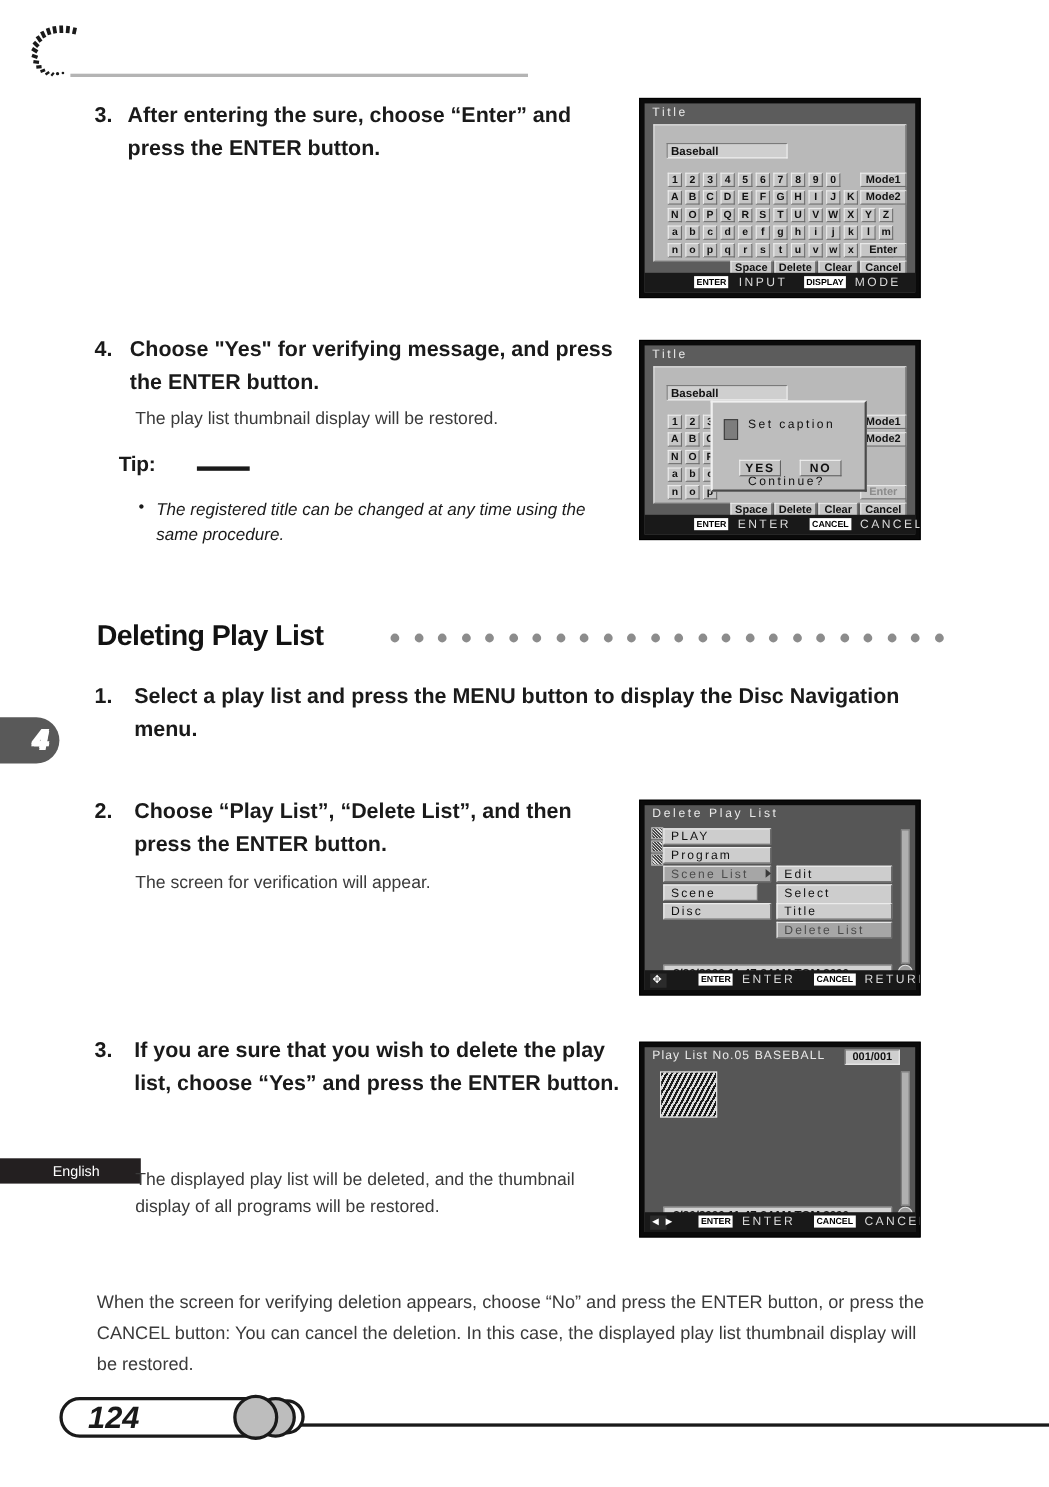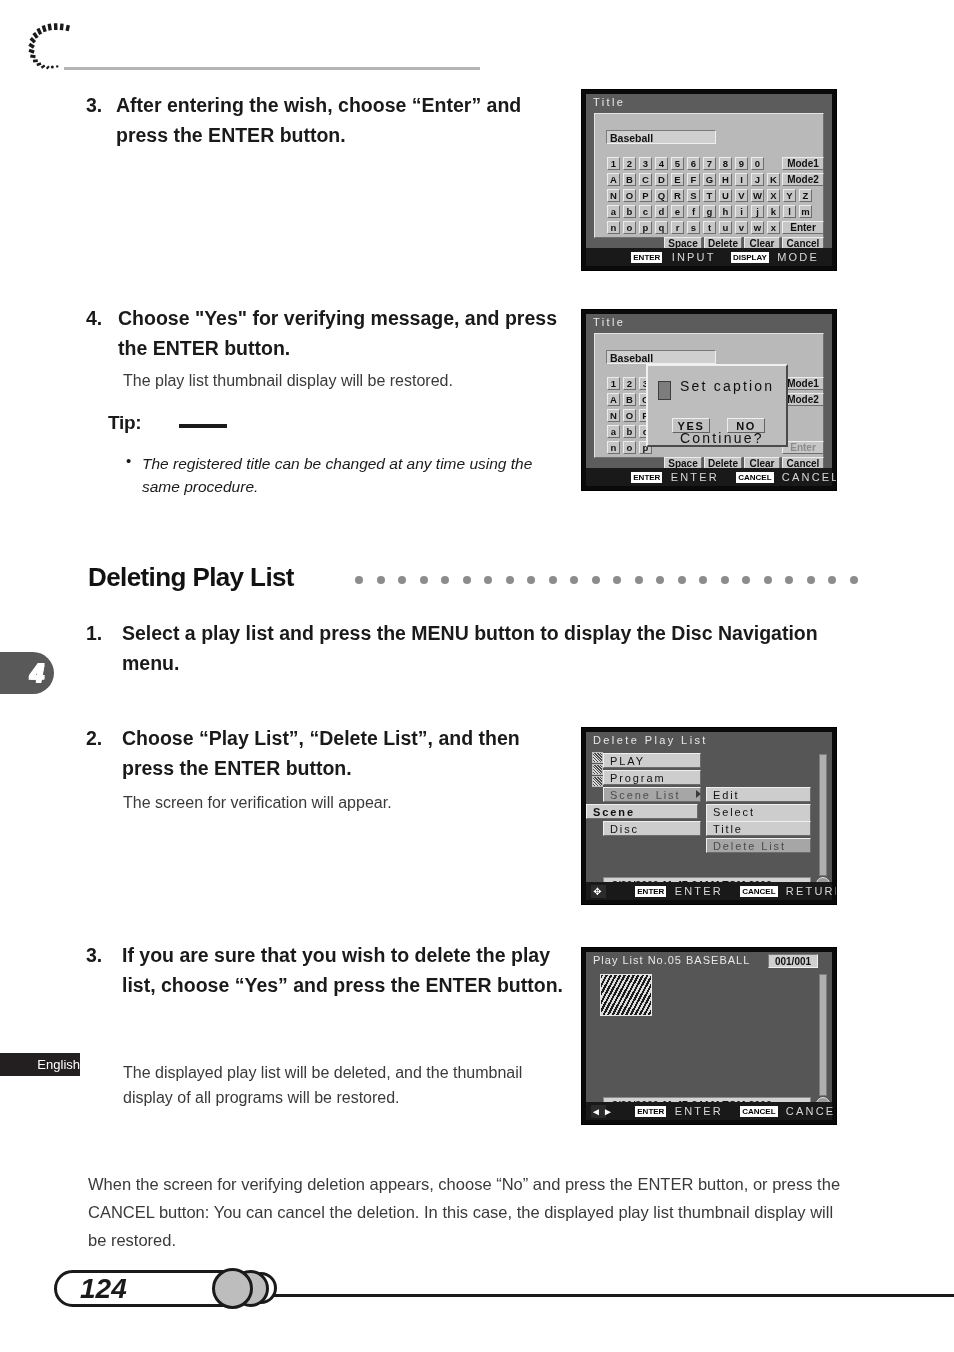--- a/index.html
+++ b/index.html
@@ -64,21 +64,22 @@
   }
   .lang-tab {
     position: absolute;
     left: 0px; top: 1053px;
     width: 80px; height: 23px;
     background: #231f20;
     color: #ffffff;
     font-family: "Liberation Sans", sans-serif;
     font-size: 13px;
     line-height: 23px;
-    text-align: right;
+    text-align: left;
+    padding-left: 48px;
   }
 
   
   .step {
     position: absolute;
     display: flex;
   }
   .step-num {
     font-weight: bold;
     font-size: 19.5px;
@@ -294,21 +295,21 @@
     position: absolute;
     background: #bdbdbd;
     border-top: 2px solid #f0f0f0;
     border-left: 2px solid #f0f0f0;
     border-right: 2px solid #4a4a4a;
     border-bottom: 2px solid #4a4a4a;
   }
   .modal-text {
     position: absolute;
     color: #101010;
-    font-size: 14px;
+    font-size: 11px;
     letter-spacing: 2.2px;
     line-height: 16px;
     white-space: nowrap;
   }
   .modal-icon {
     position: absolute;
     width: 13px; height: 19px;
     background: #7d7d7d;
     border: 1px solid #3d3d3d;
     box-sizing: border-box;
@@ -426,21 +427,21 @@
     </g>
   </svg>
   <div class="chapter-rule"></div>
 </div>
 
 <div class="chapter-tab">4</div>
 <div class="lang-tab">English</div>
 
 <div class="step" style="left:86px; top:90px; width:470px;">
   <div class="step-num" style="width:30px;">3.</div>
-  <div class="step-body" style="width:430px;">After entering the wish, choose “Enter” and press the ENTER button.</div>
+  <div class="step-body" style="width:430px;">After entering the sure, choose “Enter” and press the ENTER button.</div>
 </div>
 
 <div class="shot" style="left:581px; top:89px; width:256px; height:182px;">
   <div class="shot-inner">
     <div class="osd-title">Title</div>
     <div class="osd-panel" style="left:8px; top:19px; right:8px; bottom:28px;"></div>
 
     <div class="field" style="left:20px; top:36px; width:110px; height:14px;">Baseball</div>
 
     <div>
@@ -652,21 +653,21 @@
 
     <div class="sideicons" style="left:6px; top:20px;">
       <div class="sideicon"></div>
       <div class="sideicon"></div>
       <div class="sideicon"></div>
     </div>
 
     <div class="menu-item" style="left:17px; top:21px; width:98px; height:15px;">PLAY</div>
     <div class="menu-item" style="left:17px; top:38px; width:98px; height:15px;">Program</div>
     <div class="menu-item sel" style="left:17px; top:55px; width:98px; height:15px;">Scene List</div>
-    <div class="menu-item" style="left:0; top:72px; width:112px; height:15px;font-weight:bold;">Scene</div>
+    <div class="menu-item" style="left:17px; top:72px; width:86px; height:15px;">Scene</div>
     <div class="menu-item" style="left:17px; top:89px; width:98px; height:15px;">Disc</div>
 
     <div style="position:absolute; left:110px; top:58px; width:0; height:0; border-left:5px solid #3a3a3a; border-top:4px solid transparent; border-bottom:4px solid transparent;"></div>
 
     <div class="menu-item" style="left:120px; top:55px; width:105px; height:15px;">Edit</div>
     <div class="menu-item" style="left:120px; top:72px; width:105px; height:31px;">Select</div>
     <div class="menu-item" style="left:120px; top:89px; width:105px; height:15px;">Title</div>
     <div class="menu-item sel" style="left:120px; top:106px; width:105px; height:15px;">Delete List</div>
 
     <div class="scroll-rail" style="left:233px; top:22px; width:8px; height:122px;"></div>

